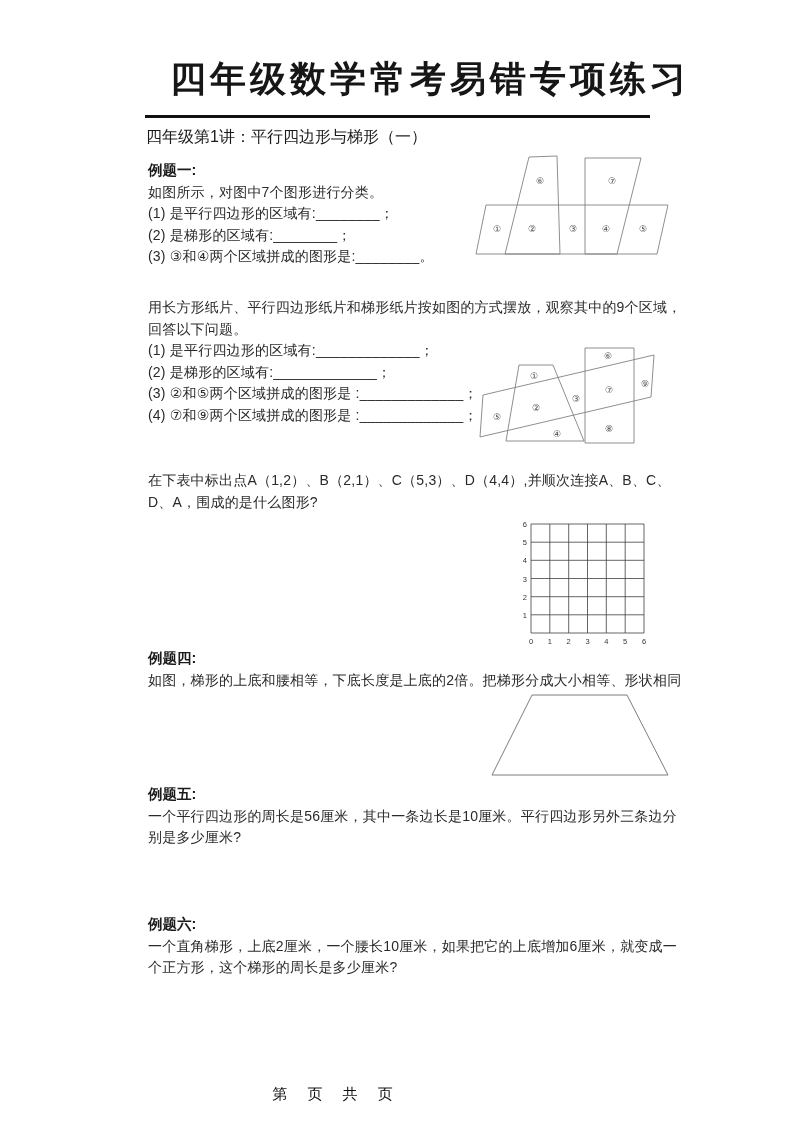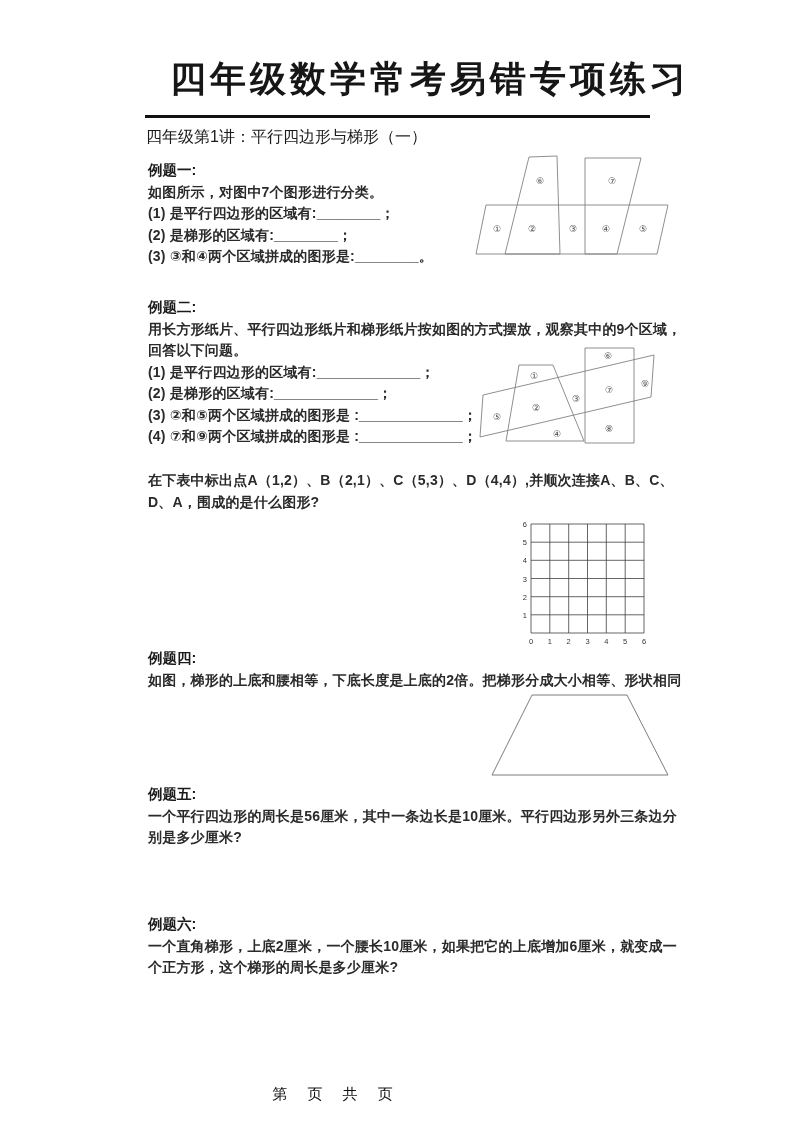--- a/index.html
+++ b/index.html
@@ -27,21 +27,21 @@
   .doc-subtitle{
     position:absolute;left:146px;top:127px;
     font-size:16px;font-weight:400;color:#1b1b1b;white-space:nowrap;
   }
   .problem{position:absolute;left:148px;}
   .problem .head{
     font-size:14.5px;font-weight:700;color:#1b1b1b;line-height:21.5px;
     white-space:nowrap;
   }
   .problem .line{
-    font-size:14px;font-weight:700;color:#2a2a2a;line-height:21.5px;
+    font-size:14px;font-weight:400;color:#2a2a2a;line-height:21.5px;
     white-space:nowrap;letter-spacing:0.2px;
   }
   .fig{position:absolute;}
   .fig svg{display:block;}
   .fig polygon,.fig line{fill:none;stroke:#828282;stroke-width:0.9;}
   .fig .grid-line{stroke:#3f3f3f;stroke-width:0.8;}
   .fig text{font-family:"Liberation Sans","DejaVu Sans",sans-serif;fill:#4a4a4a;}
   .fig text.region{font-size:9px;text-anchor:middle;}
   .fig text.tick{font-size:7.5px;fill:#333333;}
   .fig text.tick.xa{text-anchor:middle;}
@@ -78,21 +78,20 @@
       <text class="region" x="59" y="82">②</text>
       <text class="region" x="100" y="82">③</text>
       <text class="region" x="133" y="82">④</text>
       <text class="region" x="170" y="82">⑤</text>
       <text class="region" x="67" y="34">⑥</text>
       <text class="region" x="139" y="34">⑦</text>
     </svg>
   </div>
 
   <div class="problem" style="top:297px;">
-    <div class="head">例题二:</div>
     <div class="line">用长方形纸片、平行四边形纸片和梯形纸片按如图的方式摆放，观察其中的9个区域，</div>
     <div class="line">回答以下问题。</div>
     <div class="line">(1) 是平行四边形的区域有:_____________；</div>
     <div class="line">(2) 是梯形的区域有:_____________；</div>
     <div class="line">(3) ②和⑤两个区域拼成的图形是 :_____________；</div>
     <div class="line">(4) ⑦和⑨两个区域拼成的图形是 :_____________；</div>
   </div>
 
   <div class="fig" style="left:478px;top:344px;">
     <svg width="225" height="105" viewBox="0 0 225 105">

